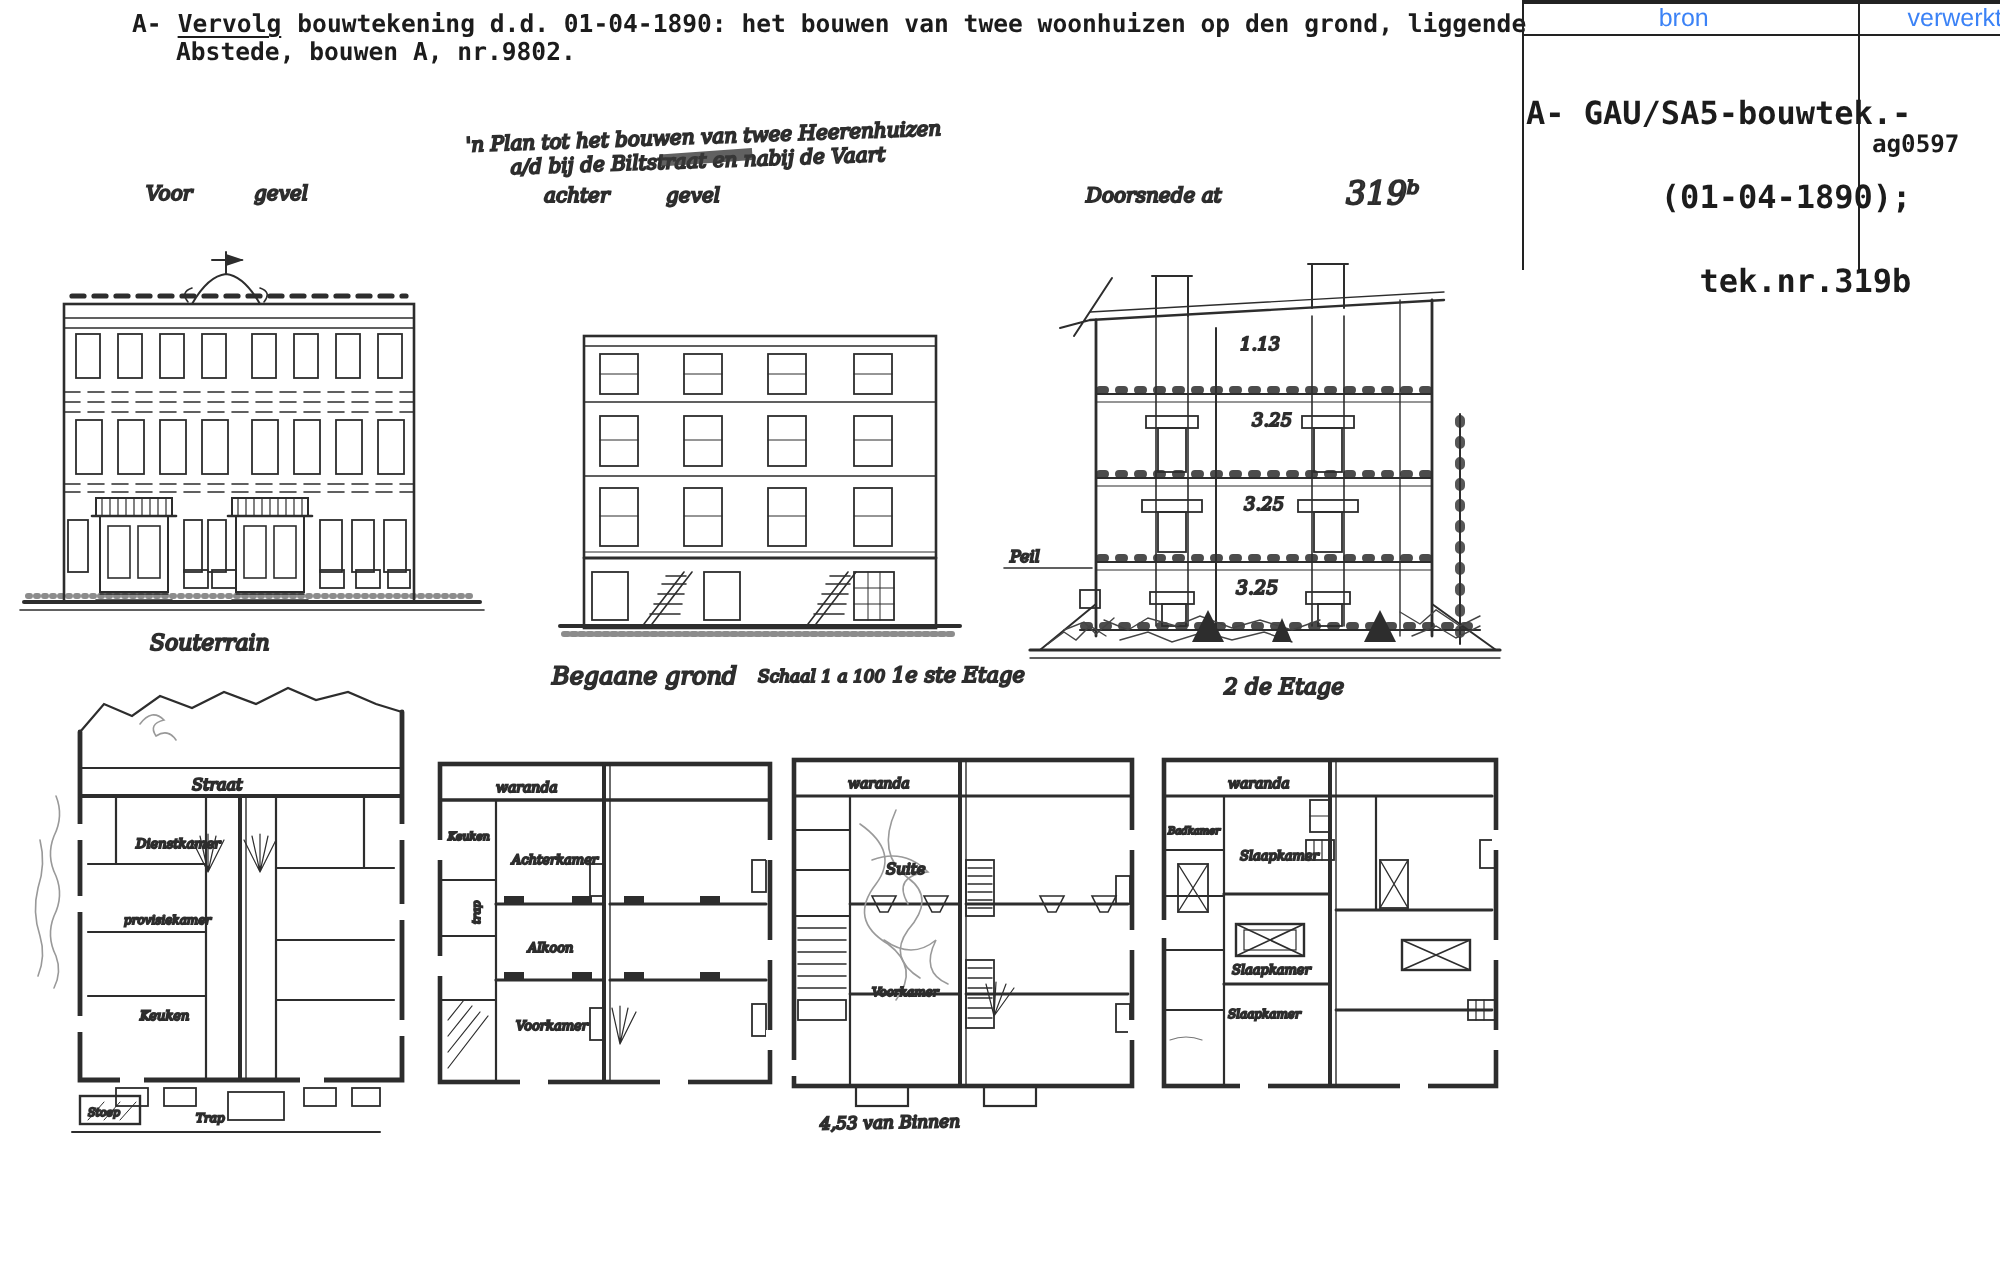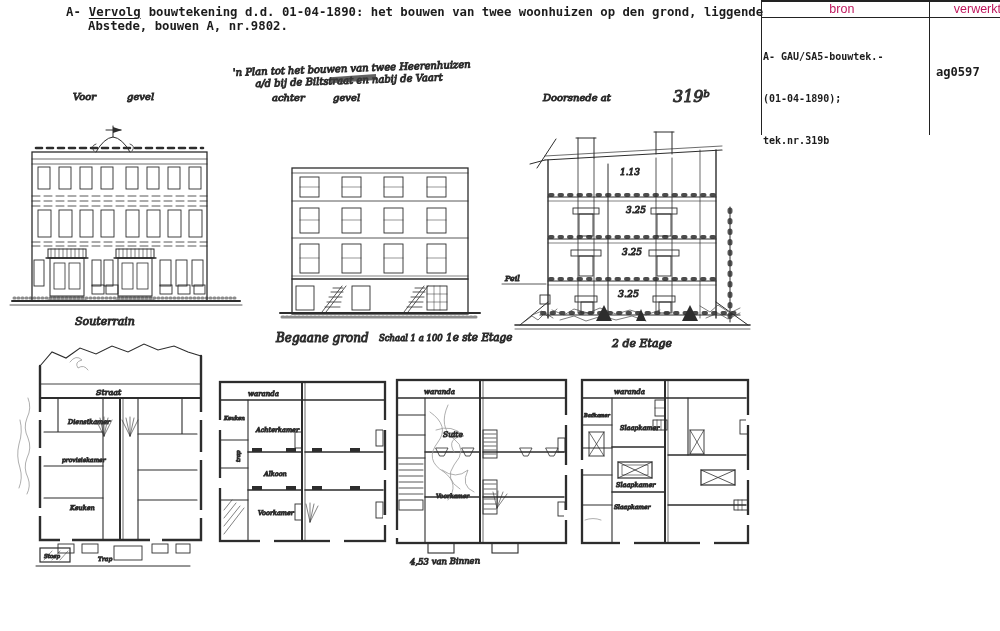--- a/index.html
+++ b/index.html
@@ -11,24 +11,24 @@
   .doc-header{position:absolute;left:18px;top:6px;margin-left:48px;}
   .doc-header .ind{margin-left:22px;}
   .ul{text-decoration:underline;text-underline-offset:2px;}
   .sp{display:inline-block;width:8px;}
   
   .ref-table{position:absolute;left:761px;top:0;width:239px;height:133px;
              border-top:2px solid #222;border-left:1.5px solid #222;}
   .ref-table .coldiv{position:absolute;left:167px;top:0;height:133px;width:0;
              border-left:1.5px solid #222;}
   .ref-table .thead{display:flex;height:15px;border-bottom:1.5px solid #222;}
-  .ref-table .th{font-size:12.5px;color:#be185d;line-height:14px;text-align:center;}
+  .ref-table .th{font-size:12.5px;color:#3b82f6;line-height:14px;text-align:center;}
   .ref-table .th1{width:167px;}
   .ref-table .th2{flex:1;margin-left:32px;}
-  .ref-table .bron-cell{position:absolute;left:1px;top:20px;font-size:10px;line-height:14px;}
+  .ref-table .bron-cell{position:absolute;left:1px;top:20px;font-size:16px;line-height:14px;text-align:right;}
   .ref-table .bron-cell .ind{}
   .ref-table .verwerkt-cell{position:absolute;left:174px;top:64px;font-size:12.1px;}
   
   svg.sheet{position:absolute;left:0;top:0;}
   .hand{font-family:"DejaVu Serif",serif;font-style:italic;fill:#3d3d3d;}
   .pencil{font-family:"DejaVu Serif",serif;font-style:italic;fill:#8f8f8f;}
 </style>
 </head>
 <body>
 

